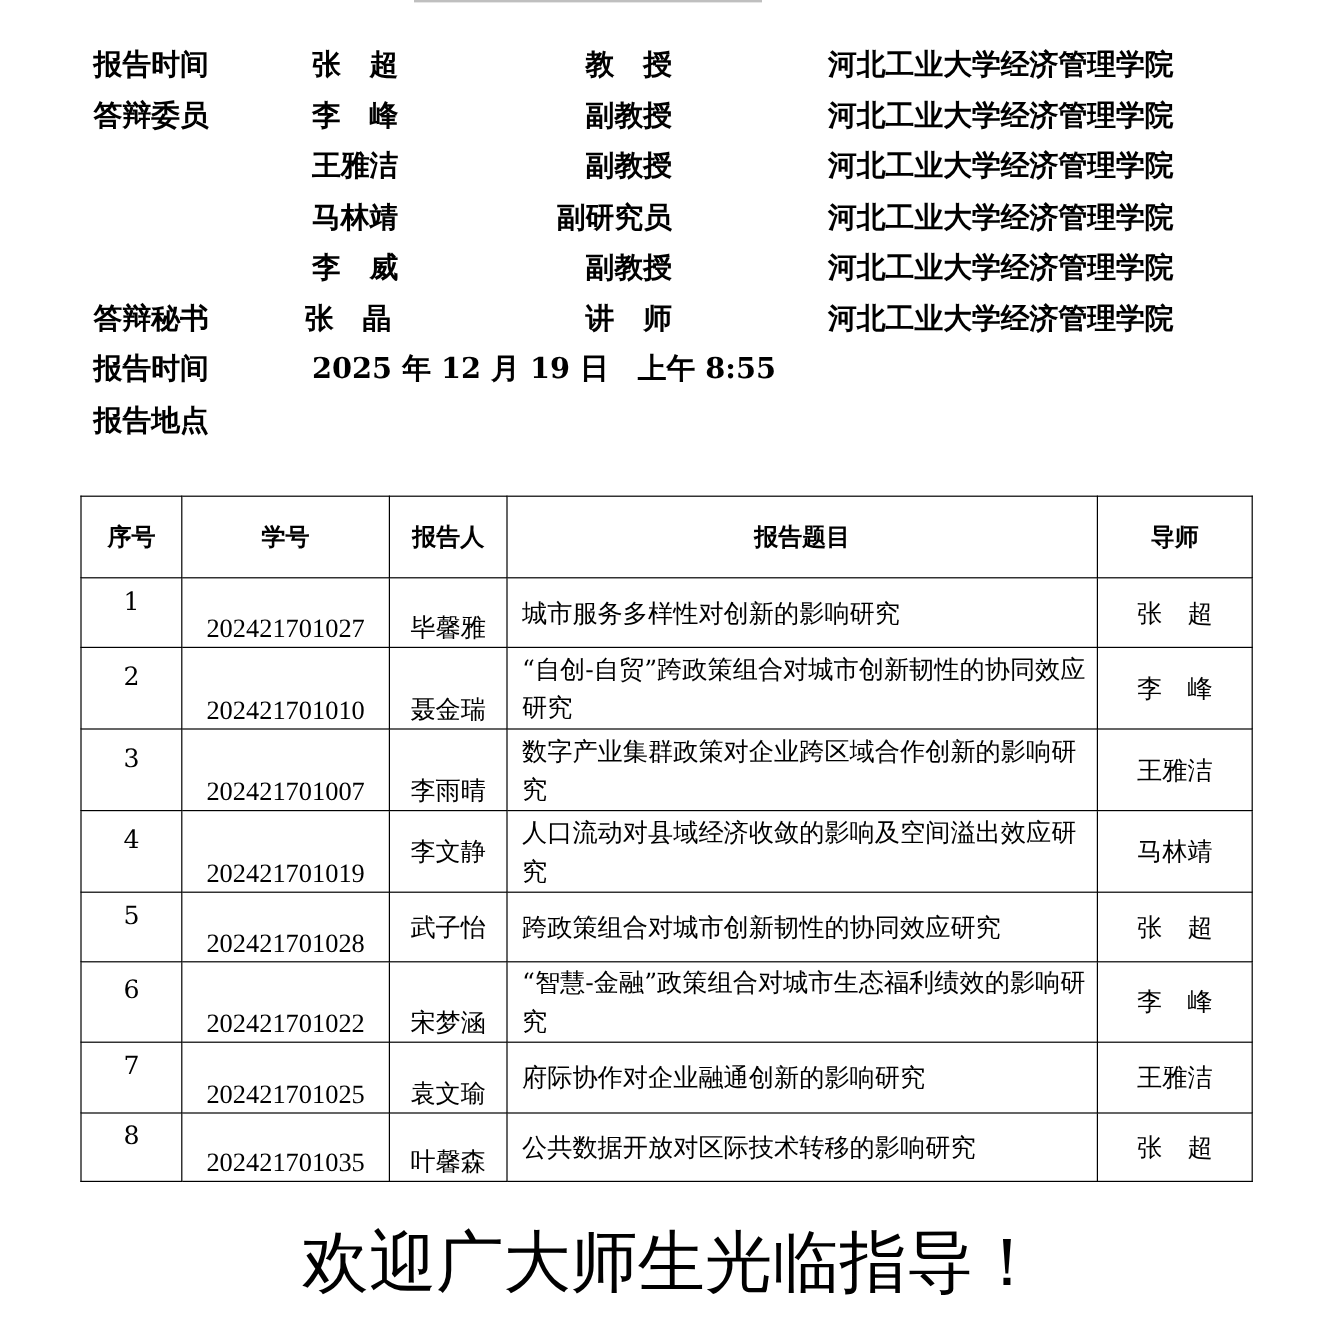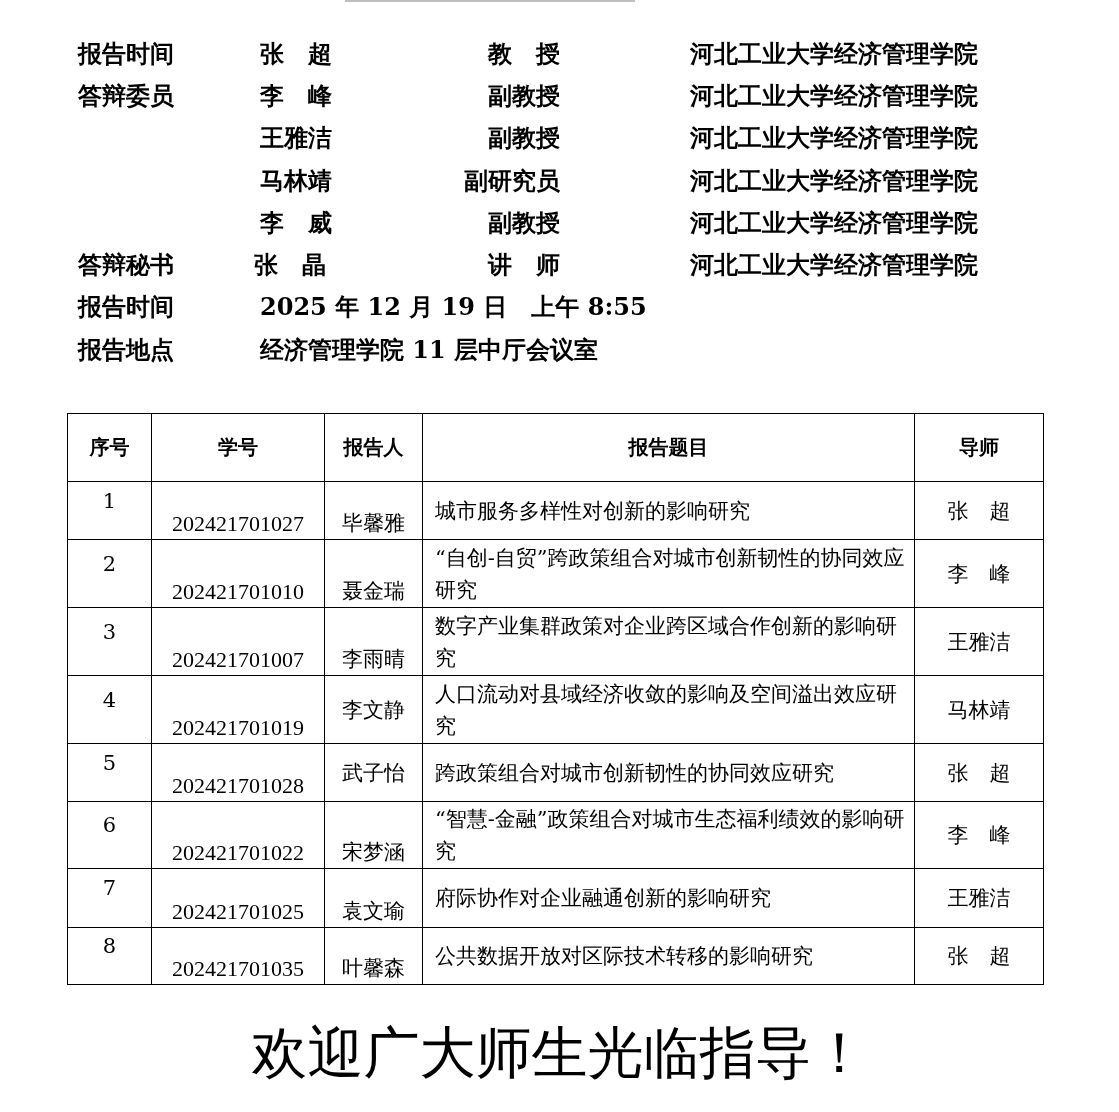--- a/index.html
+++ b/index.html
@@ -87,21 +87,20 @@
     <span class="org">河北工业大学经济管理学院</span>
   </div>
 </div>
 
 <div class="info-row" style="top:290px">
   <span class="lbl">报告时间</span>
   <span class="val">2025 年 12 月 19 日　上午 8:55</span>
 </div>
 <div class="info-row" style="top:333px">
   <span class="lbl">报告地点</span>
-  <span class="val">经济管理学院 11 层中厅会议室</span>
 </div>
 
 <table class="schedule">
   <colgroup>
     <col style="width:84px">
       <col style="width:173px">
       <col style="width:98px">
       <col style="width:492px">
       <col style="width:129px">
   </colgroup>

